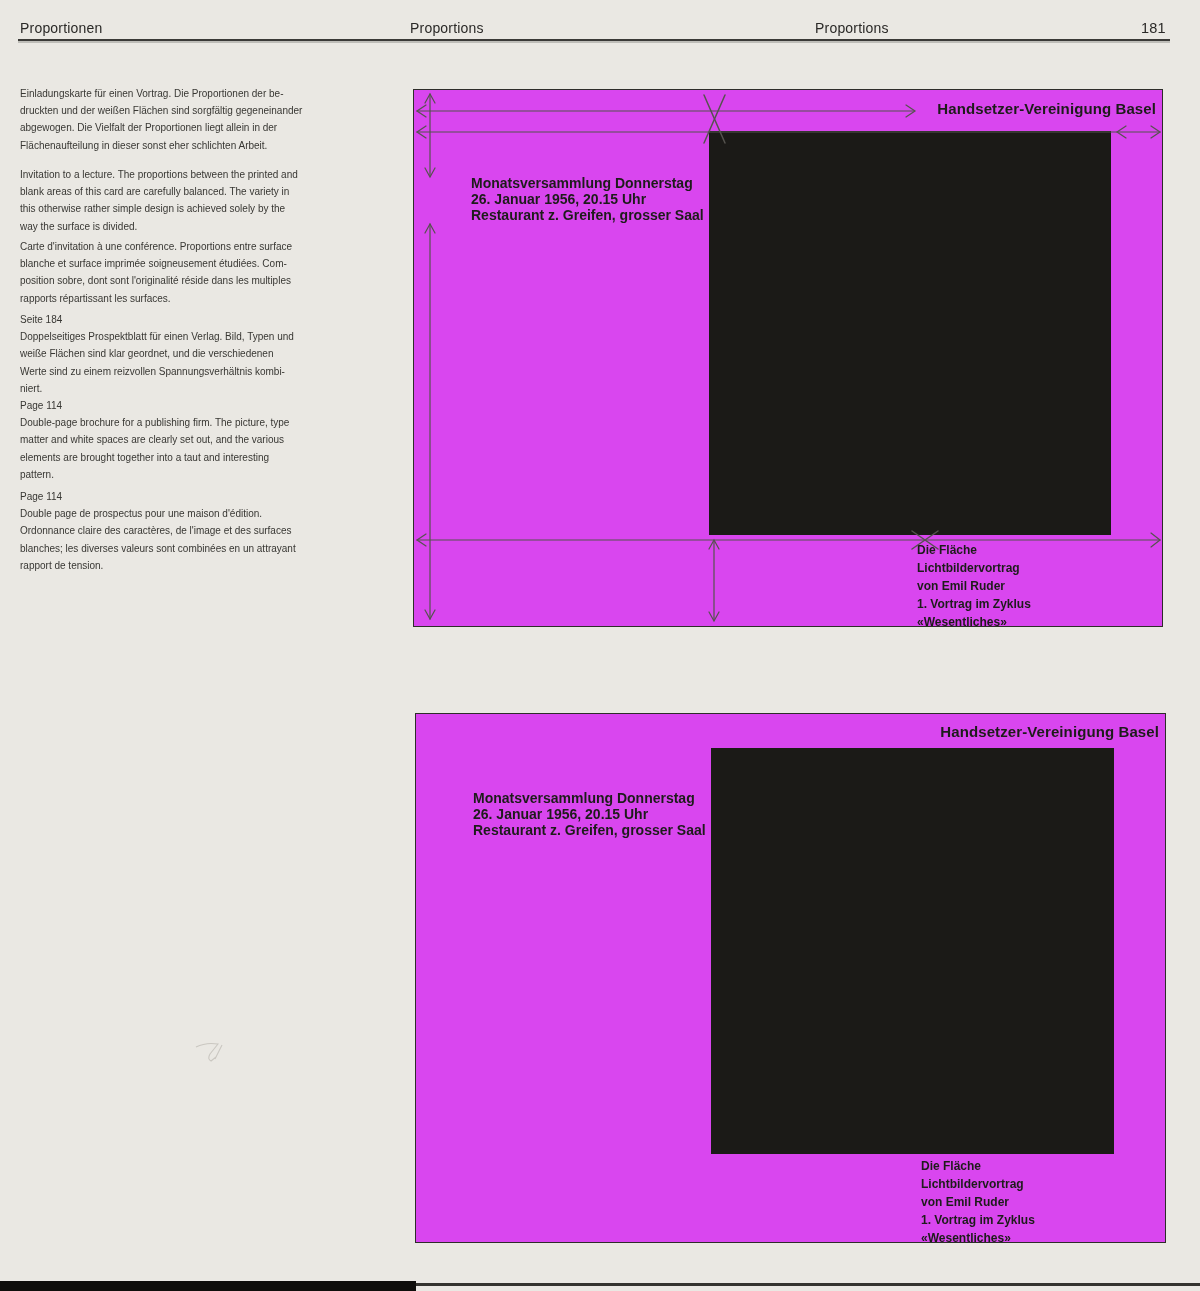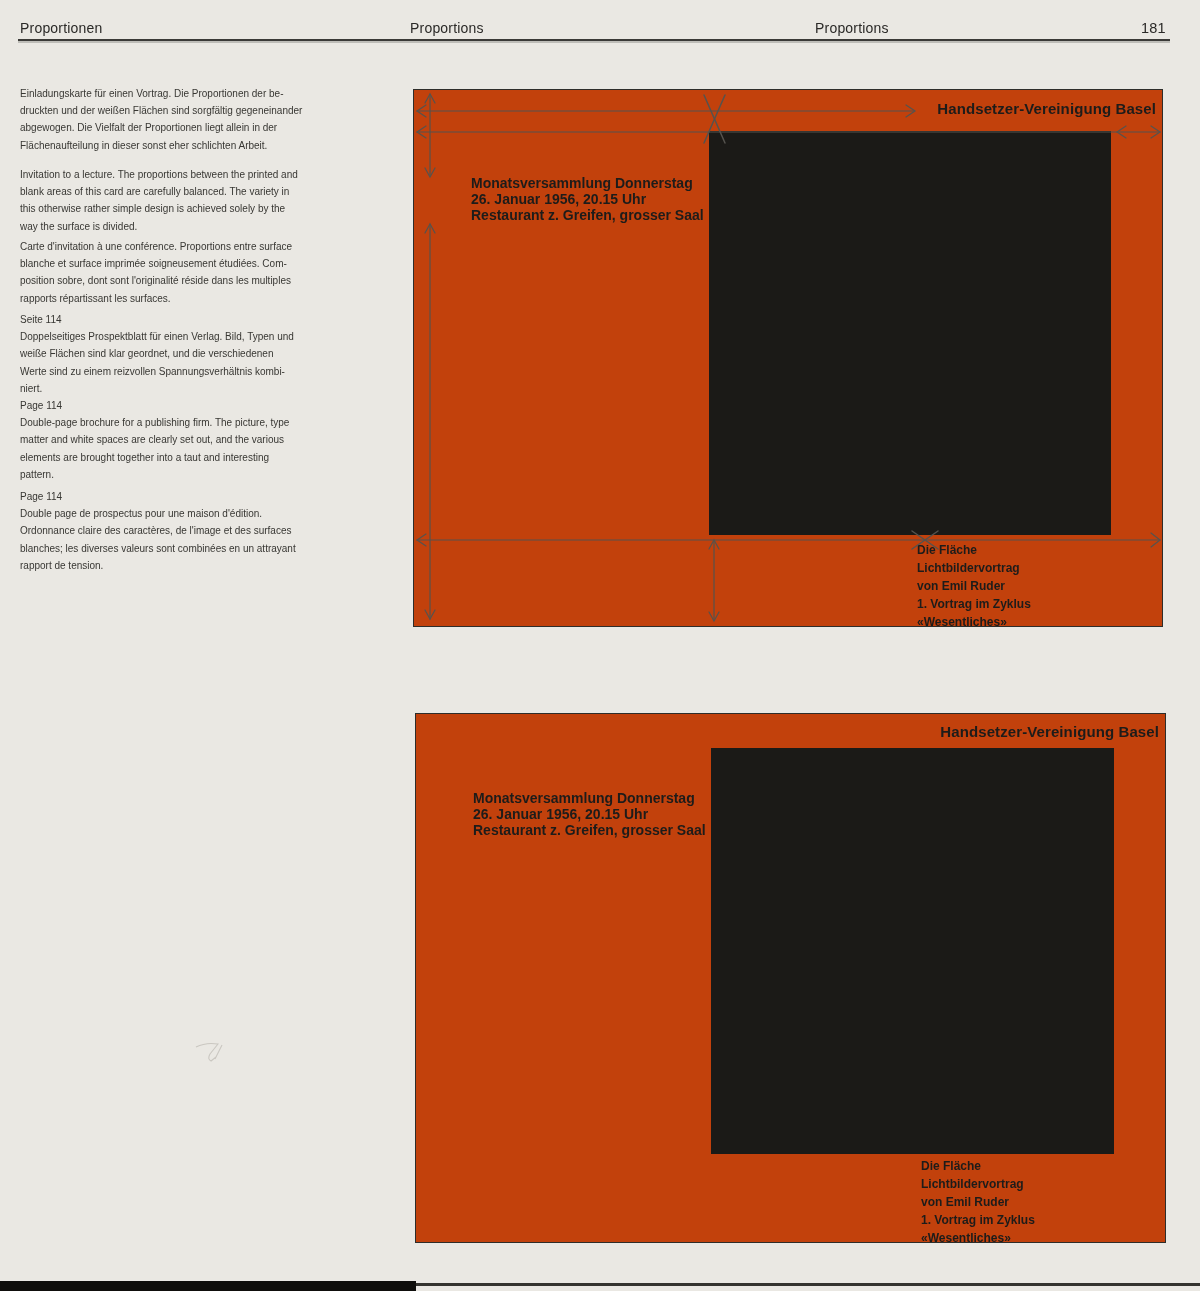--- a/index.html
+++ b/index.html
@@ -26,21 +26,21 @@
   .para { position:absolute; left:20px; width:372px; font-size:10px;
           line-height:17.2px; color:#383733; }
   #p-de { top:85px; }
   #p-en { top:166px; }
   #p-fr { top:238px; }
   #p-s114 { top:311px; }
   #p-p114en { top:397px; }
   #p-p114fr { top:488px; }
 
   
-  .figure { position:absolute; background:#c2410c; border:1.5px solid #2e2d2a;text-decoration:underline; }
+  .figure { position:absolute; background:#d946ef; border:1.5px solid #2e2d2a;text-decoration:underline; }
   #fig1 { left:413px; top:89px;  width:750px; height:538px; }
   #fig2 { left:415px; top:713px; width:751px; height:530px; }
 
   .black-square { position:absolute; background:#1b1a17; }
   #fig1 .black-square { left:295px; top:41px; width:402px; height:404px; }
   #fig2 .black-square { left:295px; top:34px; width:403px; height:406px; }
 
   .card-org { position:absolute; right:6px; font-weight:bold; font-size:15px;
               color:#1d1c1a; letter-spacing:.1px; }
   #fig1 .card-org { top:10px; }
@@ -79,21 +79,21 @@
 abgewogen. Die Vielfalt der Proportionen liegt allein in der
 Flächenaufteilung in dieser sonst eher schlichten Arbeit.</div>
   <div id="p-en" class="para pre">Invitation to a lecture. The proportions between the printed and
 blank areas of this card are carefully balanced. The variety in
 this otherwise rather simple design is achieved solely by the
 way the surface is divided.</div>
   <div id="p-fr" class="para pre">Carte d'invitation à une conférence. Proportions entre surface
 blanche et surface imprimée soigneusement étudiées. Com-
 position sobre, dont sont l'originalité réside dans les multiples
 rapports répartissant les surfaces.</div>
-  <div id="p-s114" class="para pre">Seite 114
+  <div id="p-s114" class="para pre">Seite 184
 Doppelseitiges Prospektblatt für einen Verlag. Bild, Typen und
 weiße Flächen sind klar geordnet, und die verschiedenen
 Werte sind zu einem reizvollen Spannungsverhältnis kombi-
 niert.</div>
   <div id="p-p114en" class="para pre">Page 114
 Double-page brochure for a publishing firm. The picture, type
 matter and white spaces are clearly set out, and the various
 elements are brought together into a taut and interesting
 pattern.</div>
   <div id="p-p114fr" class="para pre">Page 114

